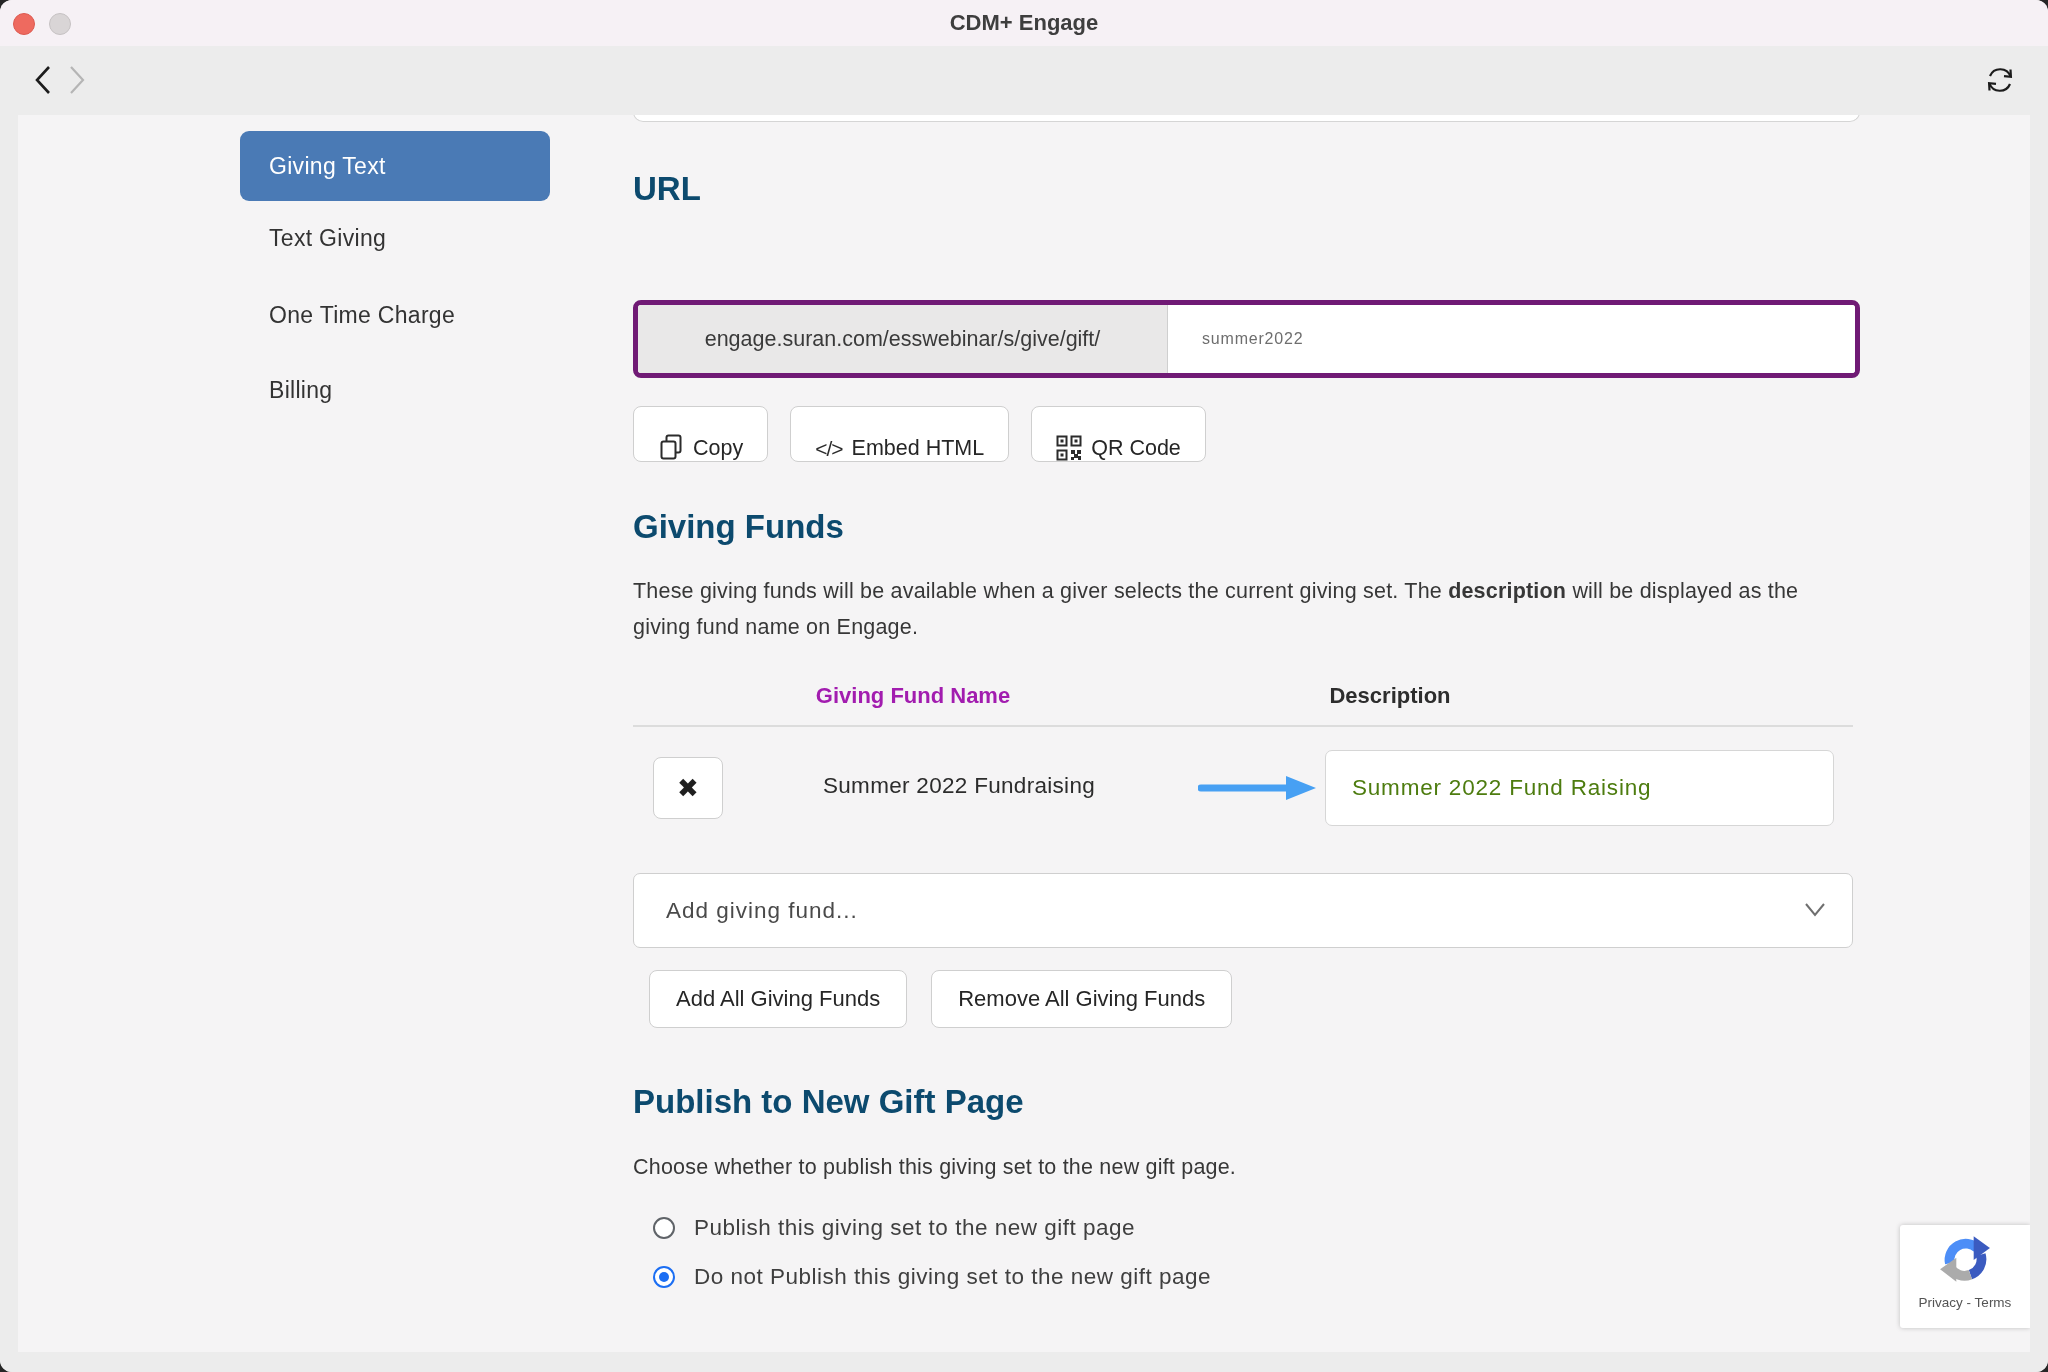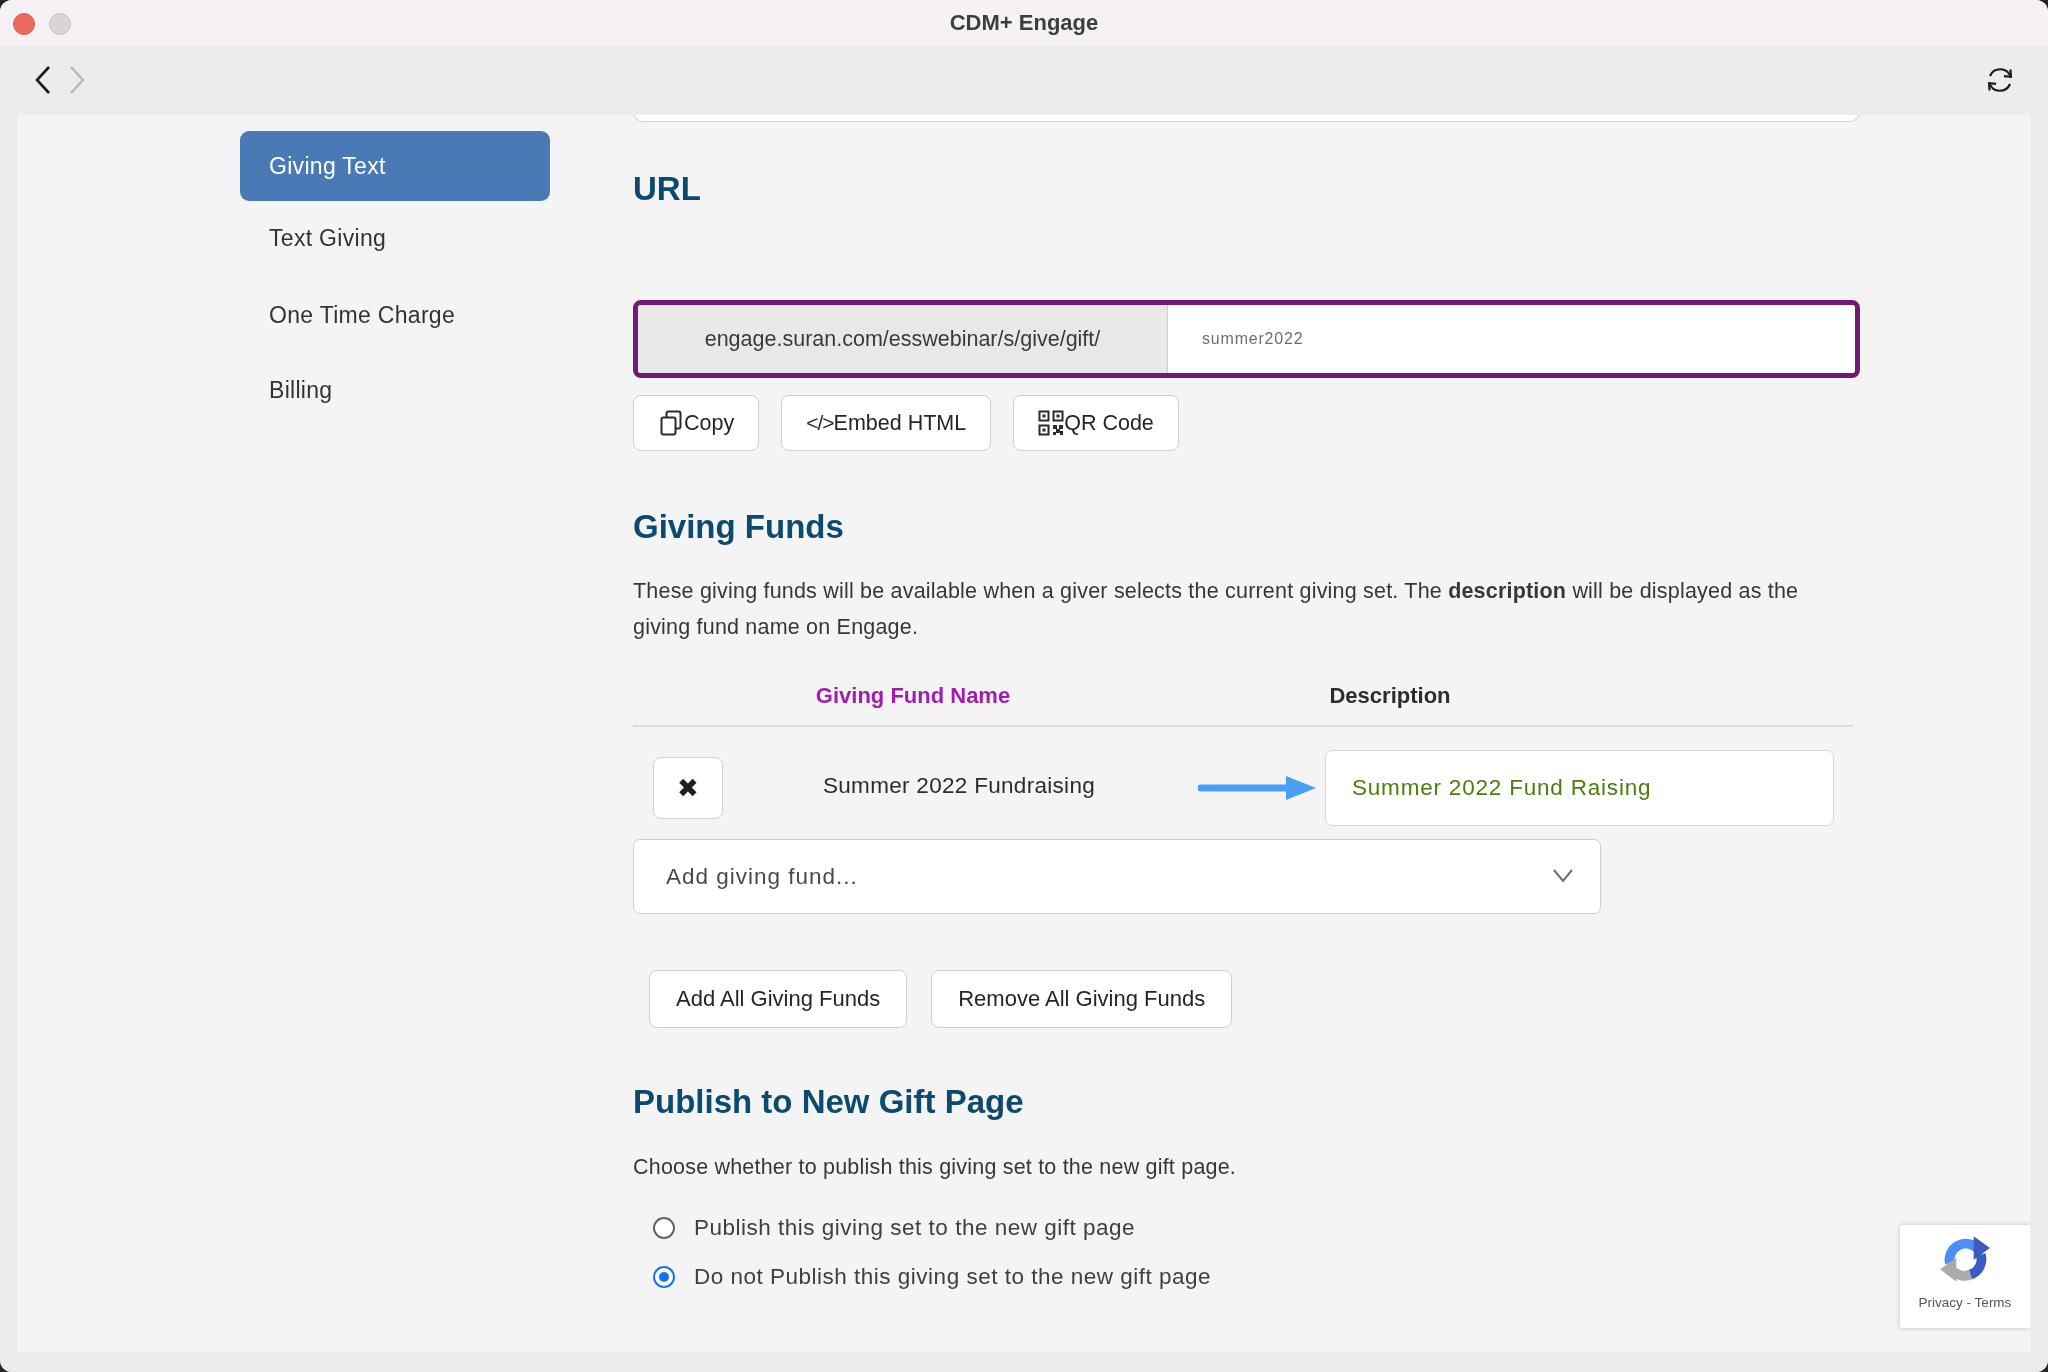--- a/index.html
+++ b/index.html
@@ -59,23 +59,23 @@
   #url-group { position:absolute; left:0; top:185px; width:1227px; height:78px;
                background:#ffffff; border:5px solid #701a75; border-radius:8px;
                display:flex; overflow:hidden; }
   #url-addon { width:530px; background:#e9e8e8; border-right:1px solid #cfcfcf;
                display:flex; align-items:center; justify-content:center;
                font-size:21.5px; color:#3a3a3a; }
   #url-slug { flex:1; border:none; outline:none; font-family:inherit; font-size:16px;
               color:#6e6e6e; padding-left:34px; letter-spacing:0.8px; background:#fff; }
 
   #url-buttons { position:absolute; left:0; top:280px; display:flex; gap:22px; }
-  .btn { display:inline-flex; align-items:center; gap:0; height:56px; padding:0 24px;
+  .btn { display:inline-flex; align-items:flex-end; gap:9px; height:56px; padding:0 24px;
          background:#ffffff; border:1px solid #cfcfcf; border-radius:8px;
-         font-family:inherit; font-size:21.5px; color:#262626; cursor:pointer; }
+         font-family:inherit; font-size:21.5px; color:#262626; cursor:pointer;margin-top:11px; }
   .btn svg { flex:0 0 auto; }
   .code-glyph { font-size:21px; color:#2b2b2b; letter-spacing:-1px; }
 
   #gf-heading { top:393px; }
   #gf-desc { top:458px; width:1170px; line-height:36px; }
 
   #col-name { position:absolute; left:280px; top:568px; transform:translateX(-50%);
               font-size:22px; font-weight:bold; color:#a21caf; }
   #col-desc { position:absolute; left:757px; top:568px; transform:translateX(-50%);
               font-size:22px; font-weight:bold; color:#2d2d2d; }
@@ -86,21 +86,21 @@
                      font-size:26px; font-weight:bold; color:#1f1f1f; cursor:pointer;
                      display:flex; align-items:center; justify-content:center; font-family:inherit; }
   #fund-name { position:absolute; left:326px; top:658px; transform:translateX(-50%);
                font-size:22.5px; color:#2c2c2c; letter-spacing:0.3px; white-space:nowrap; }
   #fund-arrow { position:absolute; left:565px; top:658px; }
   #fund-desc-input { position:absolute; left:692px; top:635px; width:509px; height:76px;
                      background:#ffffff; border:1px solid #d6d6d6; border-radius:7px;
                      font-family:inherit; font-size:22.5px; color:#4d7c0f;
                      padding-left:26px; letter-spacing:0.8px; outline:none; }
 
-  #add-fund-select { position:absolute; left:0; top:724px; width:968px; height:75px;
+  #add-fund-select { position:absolute; left:0; top:758px; width:1220px; height:75px;
                      background:#ffffff; border:1px solid #cfcfcf; border-radius:7px;
                      display:flex; align-items:center; cursor:pointer; }
   #add-fund-select .placeholder { padding-left:32px; font-size:22.5px; color:#4a4a4a; letter-spacing:1px; }
   #add-fund-select svg { position:absolute; right:26px; top:28px; }
 
   #fund-actions { position:absolute; left:16px; top:855px; display:flex; gap:24px; }
   .btn-plain { height:58px; padding:0 26px; background:#ffffff; border:1px solid #cfcfcf;
                border-radius:8px; font-family:inherit; font-size:22px; color:#262626; cursor:pointer; }
 
   #publish-heading { top:968px; }

